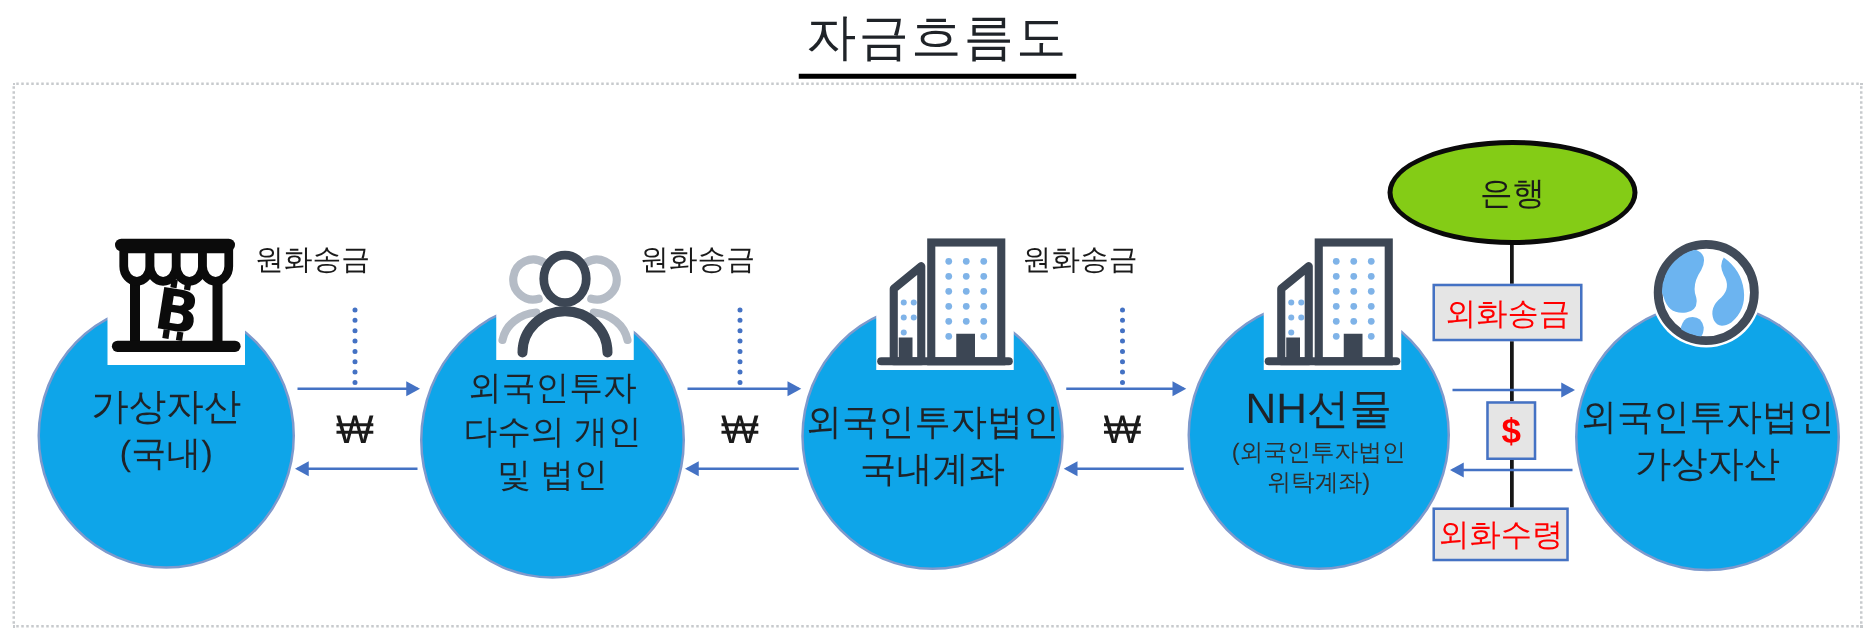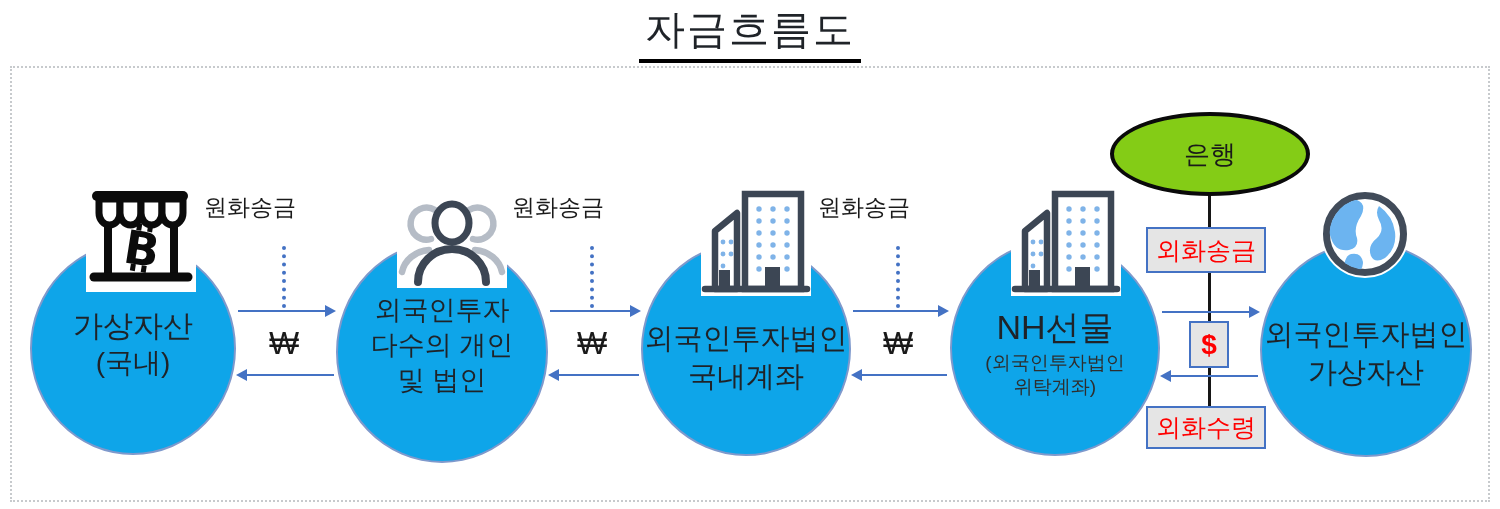--- a/index.html
+++ b/index.html
@@ -230,17 +230,17 @@
   </div>
 
   <div class="harrow right" style="left:1162px;top:311px;width:96px;"></div>
 
   <div class="fxbox" style="left:1189px;top:321px;width:40px;height:47px;font-size:28px;font-weight:bold;">
     <span>$</span>
   </div>
 
   <div class="harrow left" style="left:1162px;top:375px;width:96px;"></div>
 
-  <div class="fxbox" style="left:1146px;top:406px;width:120px;height:43px;">
+  <div class="fxbox" style="left:1146px;top:406px;width:109px;height:43px;">
     <span>외화수령</span>
   </div>
 
 </div>
 
 </body></html>

